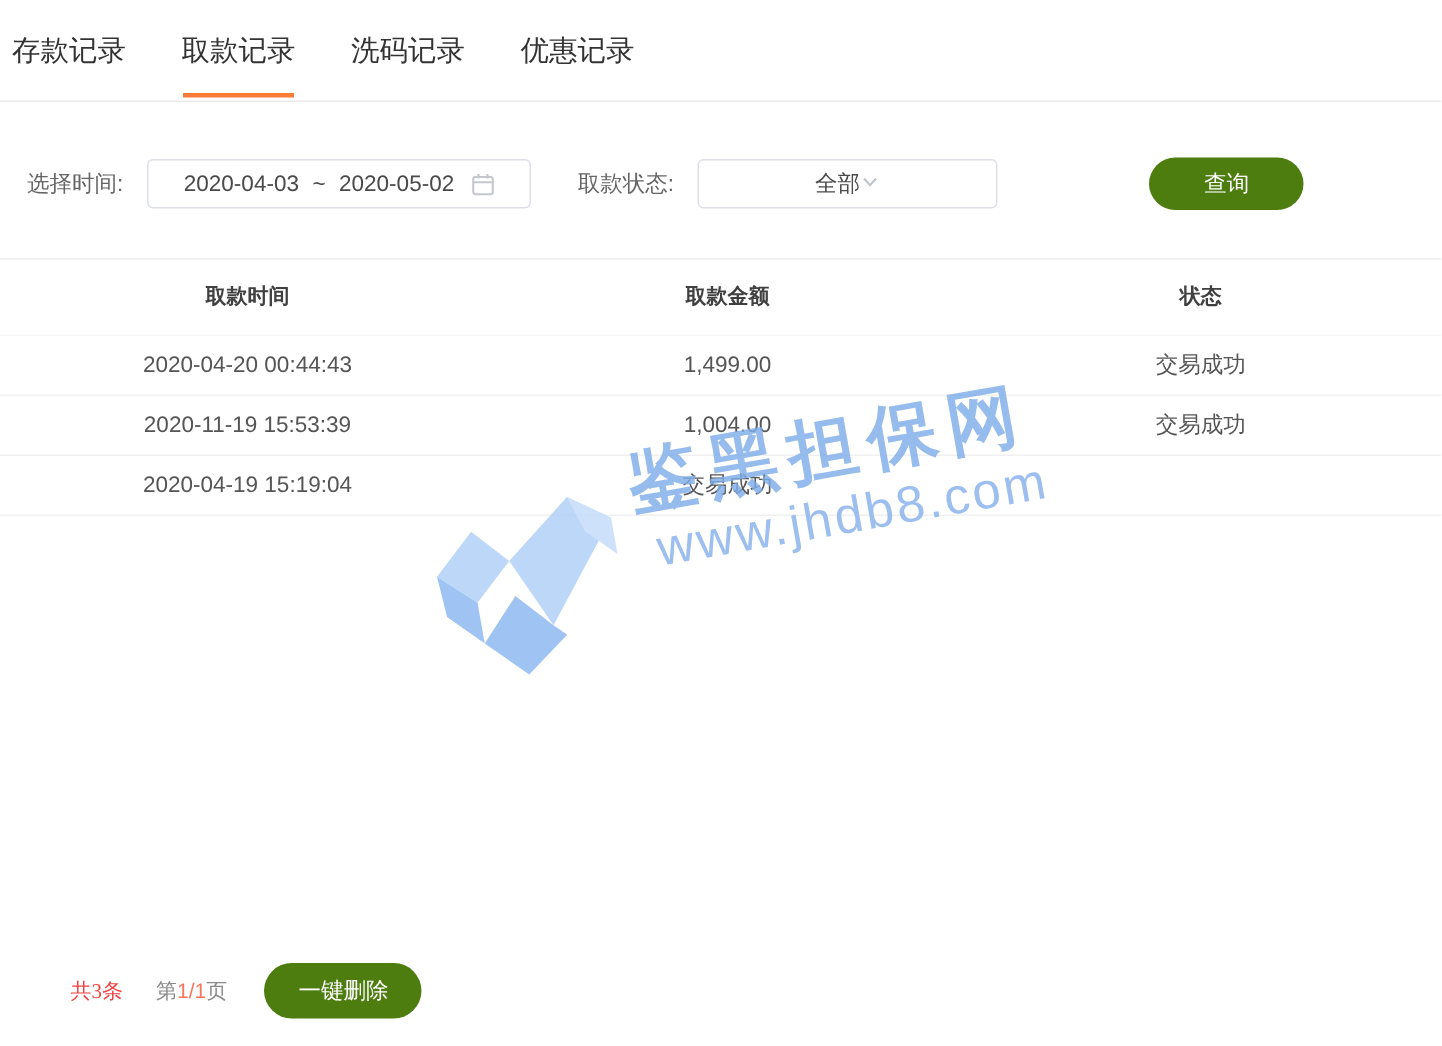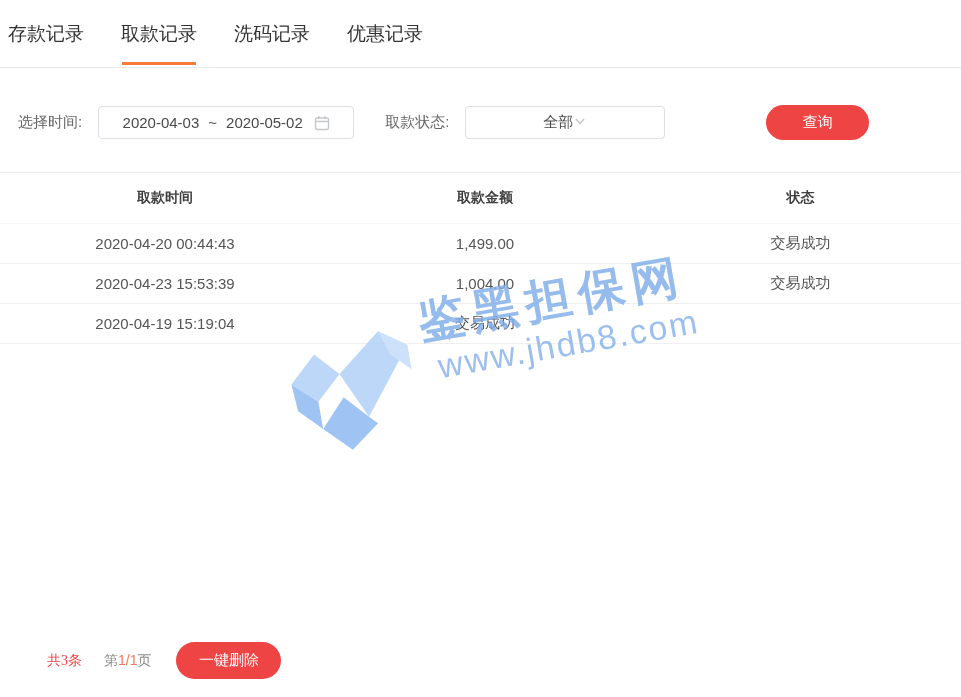--- a/index.html
+++ b/index.html
@@ -76,21 +76,21 @@
     justify-content: center;
     padding: 0 12px;
     font-size: 15px;
     color: #4a4a4a;
     background: #fff;
     cursor: pointer;
   }
   .btn {
     border: none;
     color: #fff;
-    background: #ef4444;
+    background: #4d7c0f;
     font-size: 15px;
     font-family: inherit;
     cursor: pointer;
   }
   .search-btn {
     margin-left: 101px;
     width: 103px;
     height: 35px;
     border-radius: 18px;
   }
@@ -233,21 +233,21 @@
   <div>取款金额</div>
   <div>状态</div>
 </div>
 
 <div class="tbl-row tbl-data">
   <div>2020-04-20 00:44:43</div>
   <div>1,499.00</div>
   <div>交易成功</div>
 </div>
 <div class="tbl-row tbl-data">
-  <div>2020-04-23 15:53:39</div>
+  <div>2020-11-19 15:53:39</div>
   <div>1,004.00</div>
   <div>交易成功</div>
 </div>
 <div class="tbl-row tbl-data">
   <div>2020-04-19 15:19:04</div>
   <div>交易成功</div>
 </div>
 
 <div class="watermark">
   <svg class="wm-logo" width="138" height="128" viewBox="0 0 140 130">

